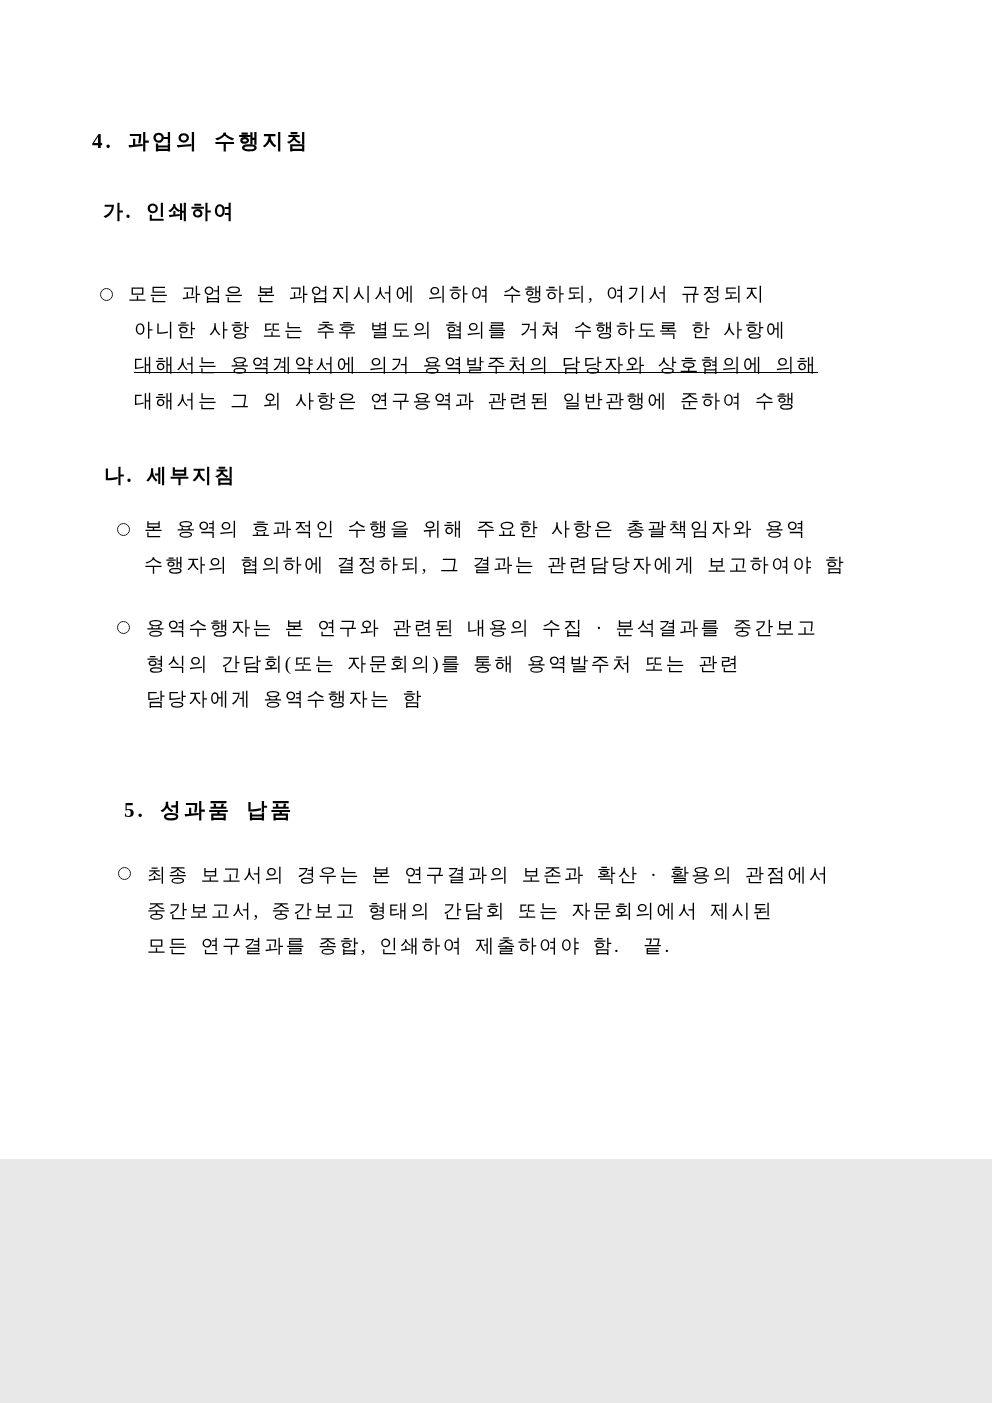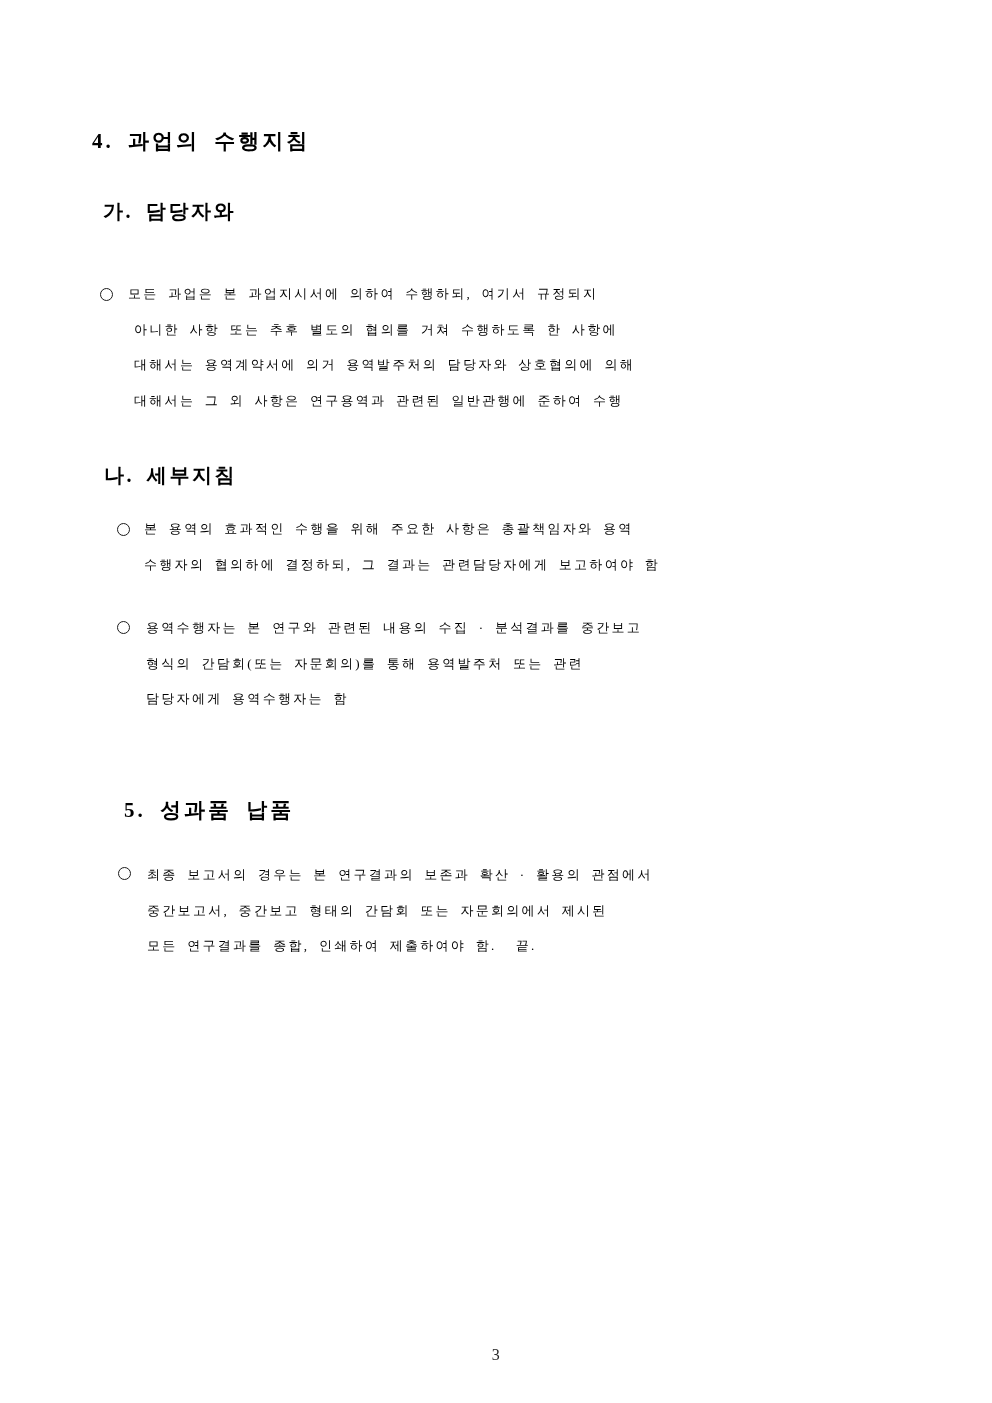--- a/index.html
+++ b/index.html
@@ -3,21 +3,21 @@
 <meta charset="utf-8">
 <style>
   html, body {
     margin: 0;
     padding: 0;
     background: #e8e8e8;
   }
   .page {
     position: relative;
     width: 992px;
-    height: 1403px;
+    height: 1159px;
     margin: 0 auto;
     background: #ffffff;
     color: #000000;
     font-family: "Liberation Serif", "DejaVu Serif", serif;
     overflow: hidden;
   }
   .heading {
     position: absolute;
     font-weight: 700;
     font-size: 21px;
@@ -30,21 +30,21 @@
     position: absolute;
     font-weight: 700;
     font-size: 20px;
     line-height: 1.2;
     letter-spacing: 2.6px;
     word-spacing: 5px;
     white-space: pre;
   }
   .plines {
     position: absolute;
-    font-size: 13px;
+    font-size: 19px;
     line-height: 35.6px;
     letter-spacing: 2.3px;
     word-spacing: 4px;
   }
   .plines .line {
     white-space: pre;
   }
   .circle-bullet {
     position: absolute;
     width: 11px;
@@ -64,27 +64,27 @@
     letter-spacing: 0.5px;
   }
 </style>
 </head>
 <body>
 
 <div class="page">
 
   <div class="heading" style="left:92px; top:129px;">4. 과업의 수행지침</div>
 
-  <div class="subheading" style="left:103px; top:199px;">가. 담당자와</div>
+  <div class="subheading" style="left:103px; top:199px;">가. 인쇄하여</div>
 
   <span class="circle-bullet" style="left:100px; top:288px;"></span>
   <div class="plines" style="left:128px; top:276px; width:790px;">
     <div class="line">모든 과업은 본 과업지시서에 의하여 수행하되, 여기서 규정되지</div>
     <div class="line" style="padding-left:6px;">아니한 사항 또는 추후 별도의 협의를 거쳐 수행하도록 한 사항에</div>
-    <div class="line" style="padding-left:6px;">대해서는 용역계약서에 의거 용역발주처의 담당자와 상호협의에 의해</div>
+    <div class="line" style="padding-left:6px;text-decoration:underline;">대해서는 용역계약서에 의거 용역발주처의 담당자와 상호협의에 의해</div>
     <div class="line" style="padding-left:6px;">대해서는 그 외 사항은 연구용역과 관련된 일반관행에 준하여 수행</div>
   </div>
 
   <div class="subheading" style="left:104px; top:463px;">나. 세부지침</div>
 
   <span class="circle-bullet" style="left:117px; top:523px;"></span>
   <div class="plines" style="left:144px; top:511px; width:775px;">
     <div class="line">본 용역의 효과적인 수행을 위해 주요한 사항은 총괄책임자와 용역</div>
     <div class="line">수행자의 협의하에 결정하되, 그 결과는 관련담당자에게 보고하여야 함</div>
   </div>

